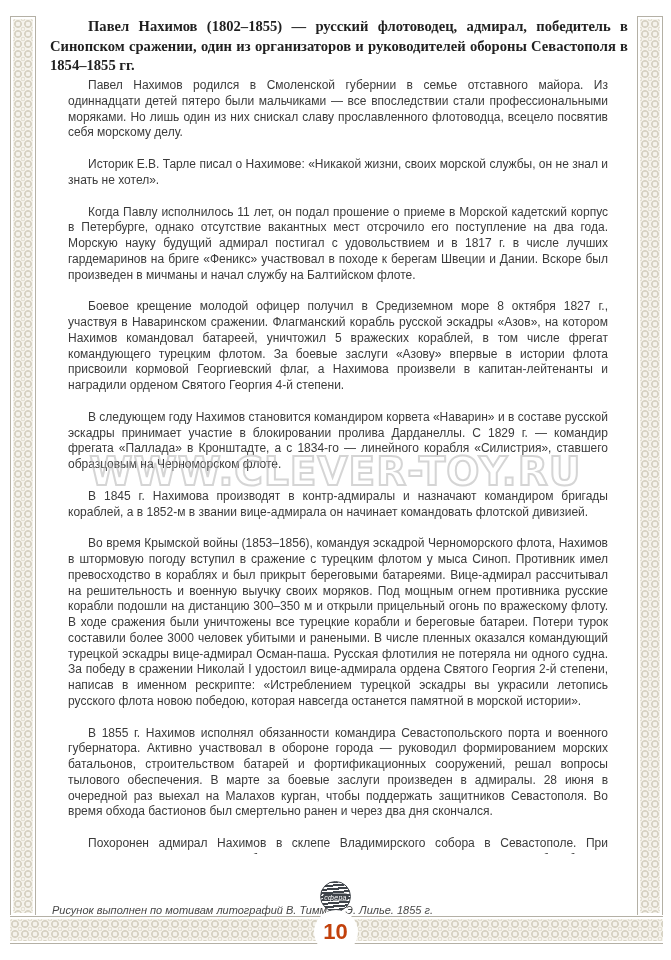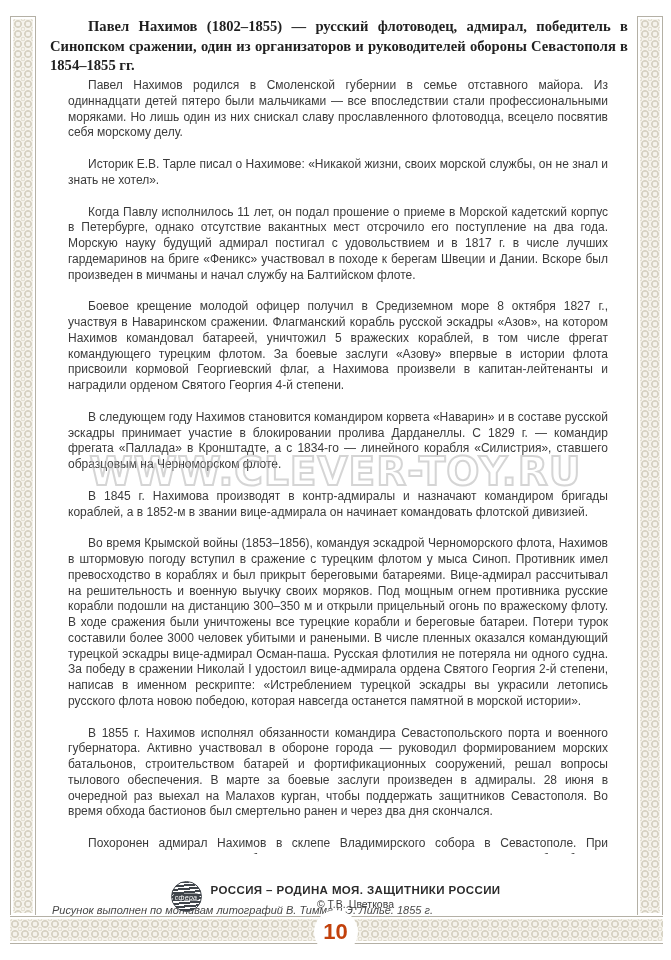--- a/index.html
+++ b/index.html
@@ -122,17 +122,13 @@
 </div>
 
 <div class="watermark">WWW.CLEVER-TOY.RU</div>
 
 <div class="caption">Рисунок выполнен по мотивам литографий В. Тимма и Э. Лилье. 1855 г.</div>
 
 <div class="footer">
   <div class="logo">
     <span>сфера</span>
   </div>
-  <div class="footer-text">
-    <div class="series-title">РОССИЯ – РОДИНА МОЯ. ЗАЩИТНИКИ РОССИИ</div>
-    <div class="copyright">© Т.В. Цветкова</div>
-  </div>
 </div>
 
 </body></html>

